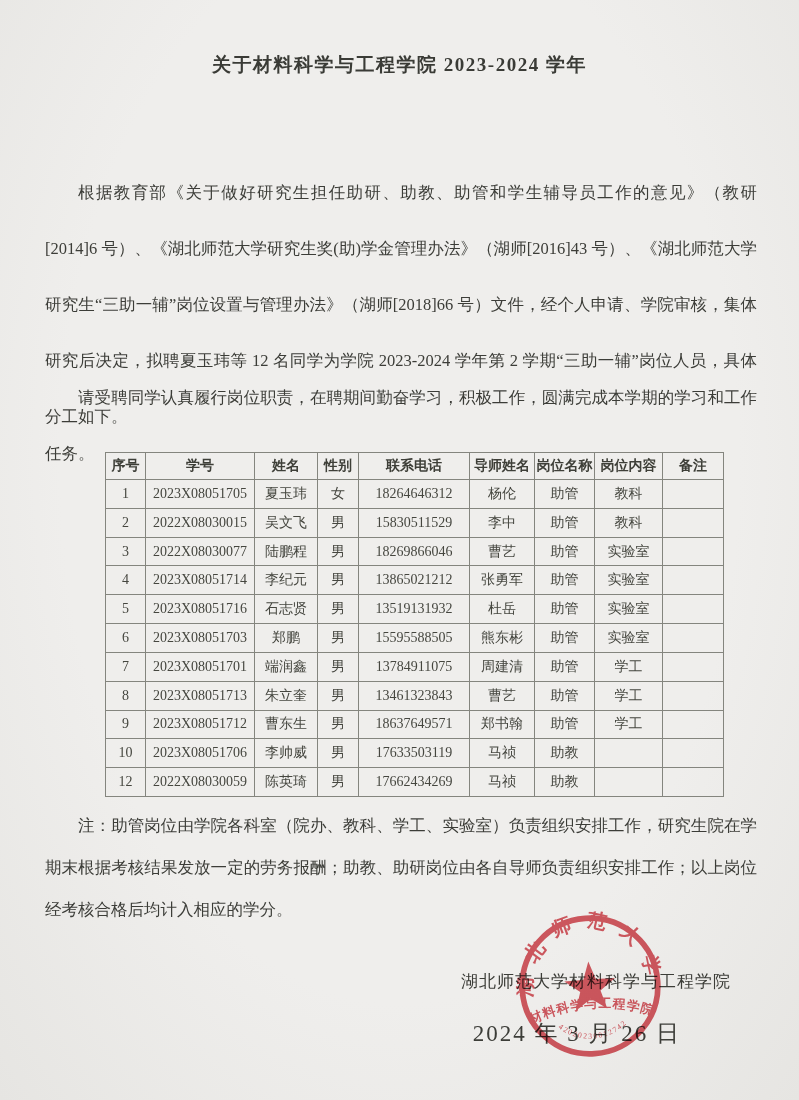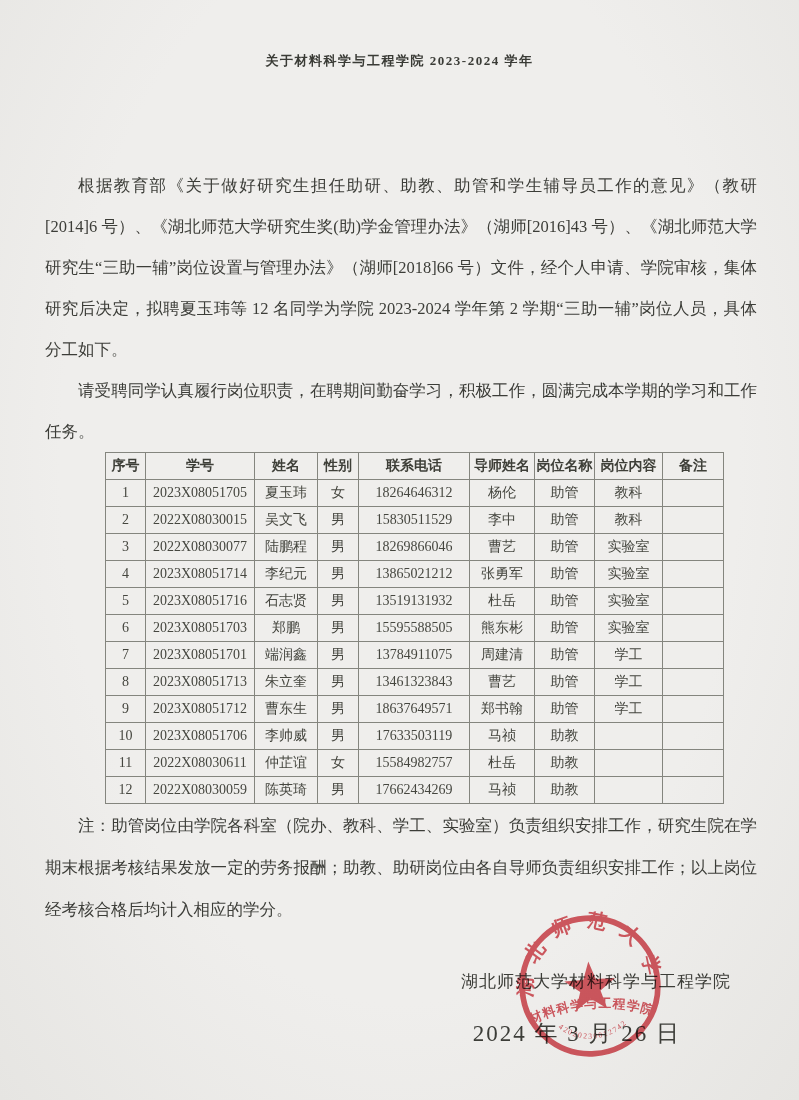--- a/index.html
+++ b/index.html
@@ -8,27 +8,27 @@
     font-family:"Liberation Serif","DejaVu Serif",serif;
     background:#e2e1df;
   }
   .page{
     position:relative;width:799px;height:1100px;overflow:hidden;
     background:radial-gradient(ellipse at 50% 42%, #efeeec 60%, #e6e5e2 100%);
     color:#33342f;
   }
   .title{
     position:absolute;left:0;width:100%;text-align:center;
-    font-weight:bold;font-size:13px;letter-spacing:1.5px;color:#3a3b36;
+    font-weight:bold;font-size:19px;letter-spacing:1.5px;color:#3a3b36;
   }
   .title1{top:52px;}
   .title2{top:94px;}
   .para{
     position:absolute;left:45px;width:712px;
-    font-size:16.5px;line-height:41px;text-align:justify;
+    font-size:16.5px;line-height:56px;text-align:justify;
     text-indent:2em;color:#3c3d38;
   }
   .para1{top:165px;}
   .para2{top:370px;}
   .note{top:805px;line-height:42px;}
   table.roster{
     position:absolute;left:105px;top:452px;width:591px;height:345px;
     border-collapse:collapse;table-layout:fixed;
     font-size:14px;color:#45463f;
   }
@@ -187,31 +187,20 @@
           <td>学工</td>
           <td></td>
         </tr>
         <tr>
           <td>10</td>
           <td>2023X08051706</td>
           <td>李帅威</td>
           <td>男</td>
           <td>17633503119</td>
           <td>马祯</td>
-          <td>助教</td>
-          <td></td>
-          <td></td>
-        </tr>
-        <tr>
-          <td>11</td>
-          <td>2022X08030611</td>
-          <td>仲芷谊</td>
-          <td>女</td>
-          <td>15584982757</td>
-          <td>杜岳</td>
           <td>助教</td>
           <td></td>
           <td></td>
         </tr>
         <tr>
           <td>12</td>
           <td>2022X08030059</td>
           <td>陈英琦</td>
           <td>男</td>
           <td>17662434269</td>

